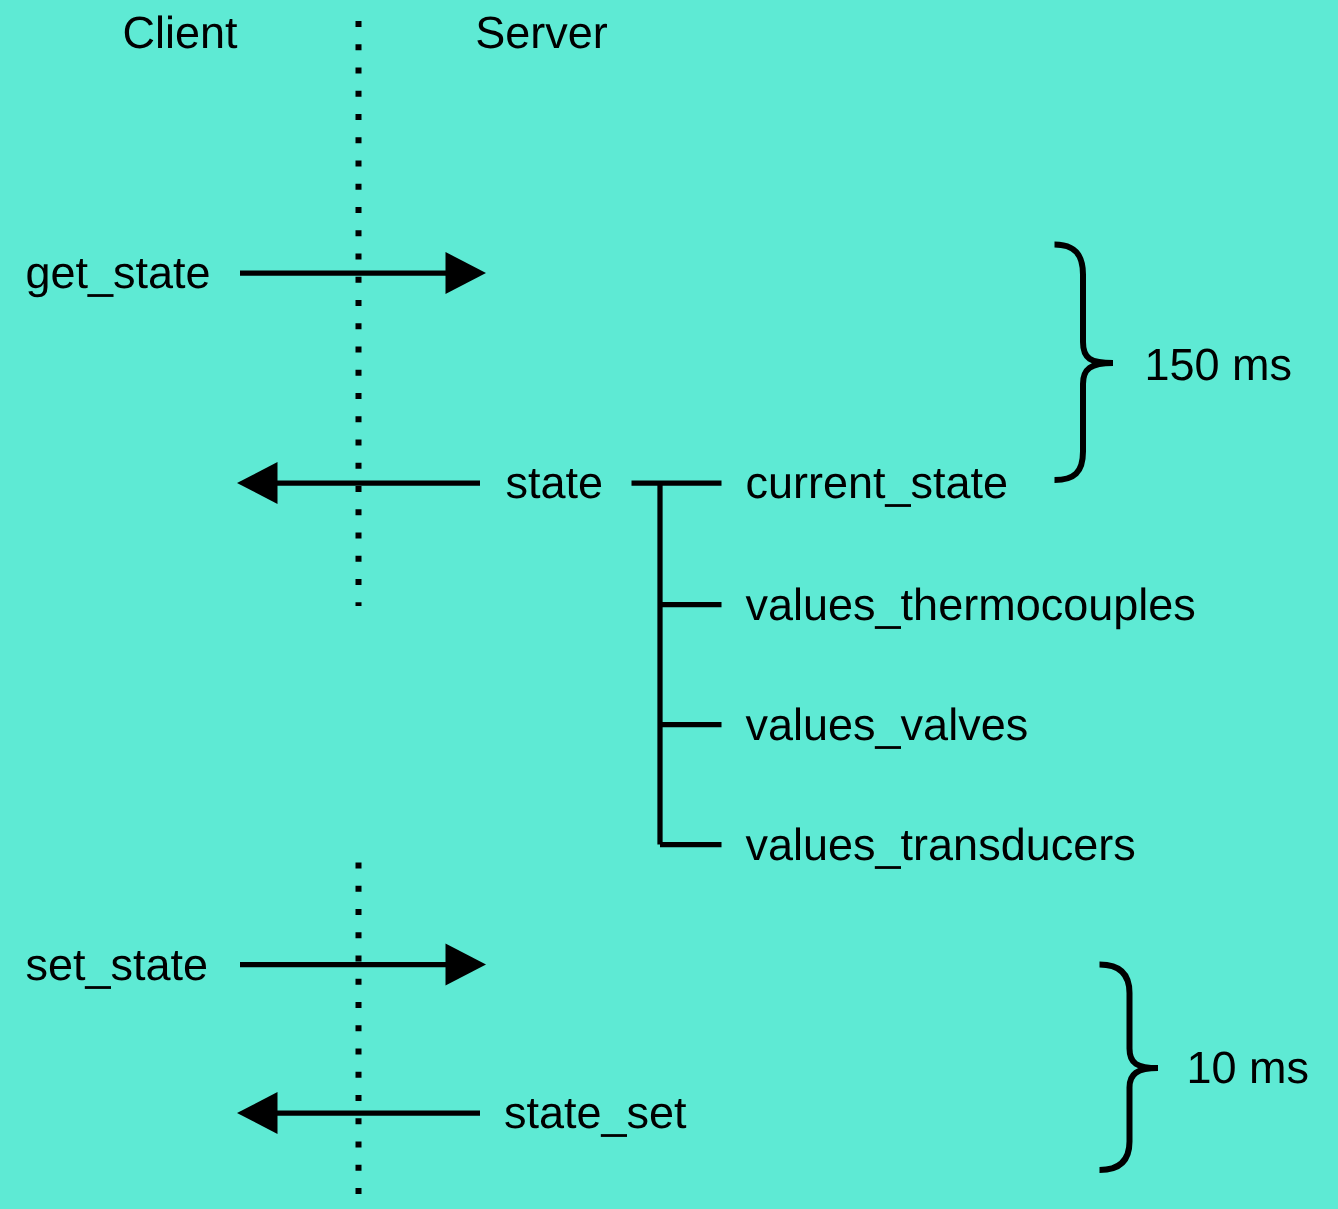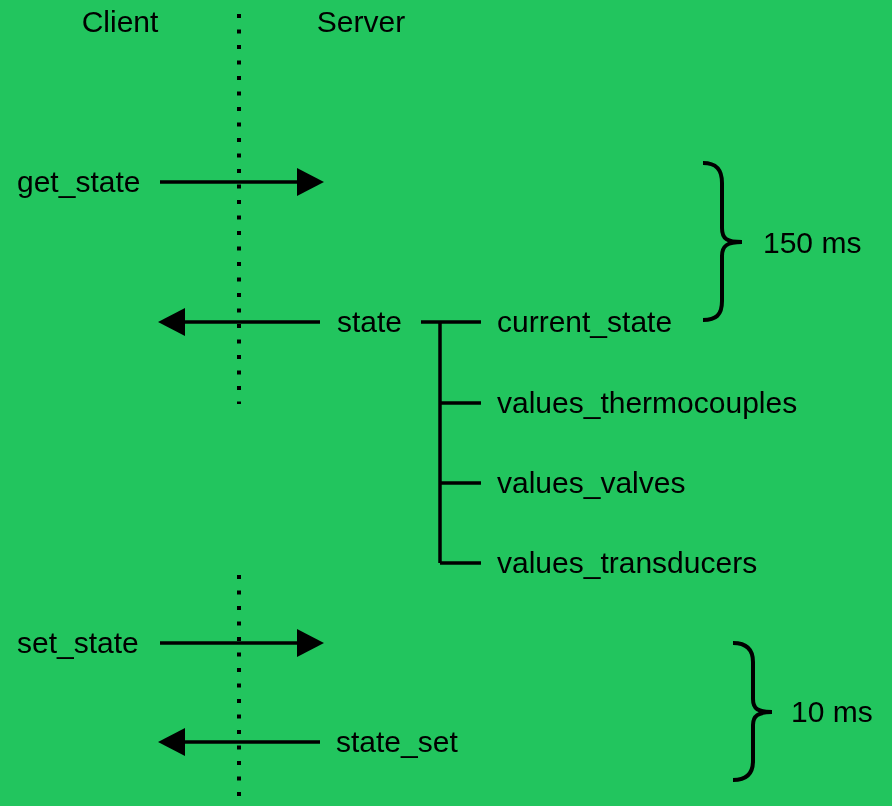--- a/index.html
+++ b/index.html
@@ -4,21 +4,21 @@
 <style>
   html, body {
     margin: 0;
     padding: 0;
     background: #ffffff;
   }
   .canvas {
     position: relative;
     width: 892px;
     height: 806px;
-    background: #22c55e;
+    background: #5eead4;
     overflow: hidden;
   }
   svg {
     display: block;
     font-family: "Liberation Sans", sans-serif;
   }
   text {
     font-size: 30px;
     fill: #000000;
   }

